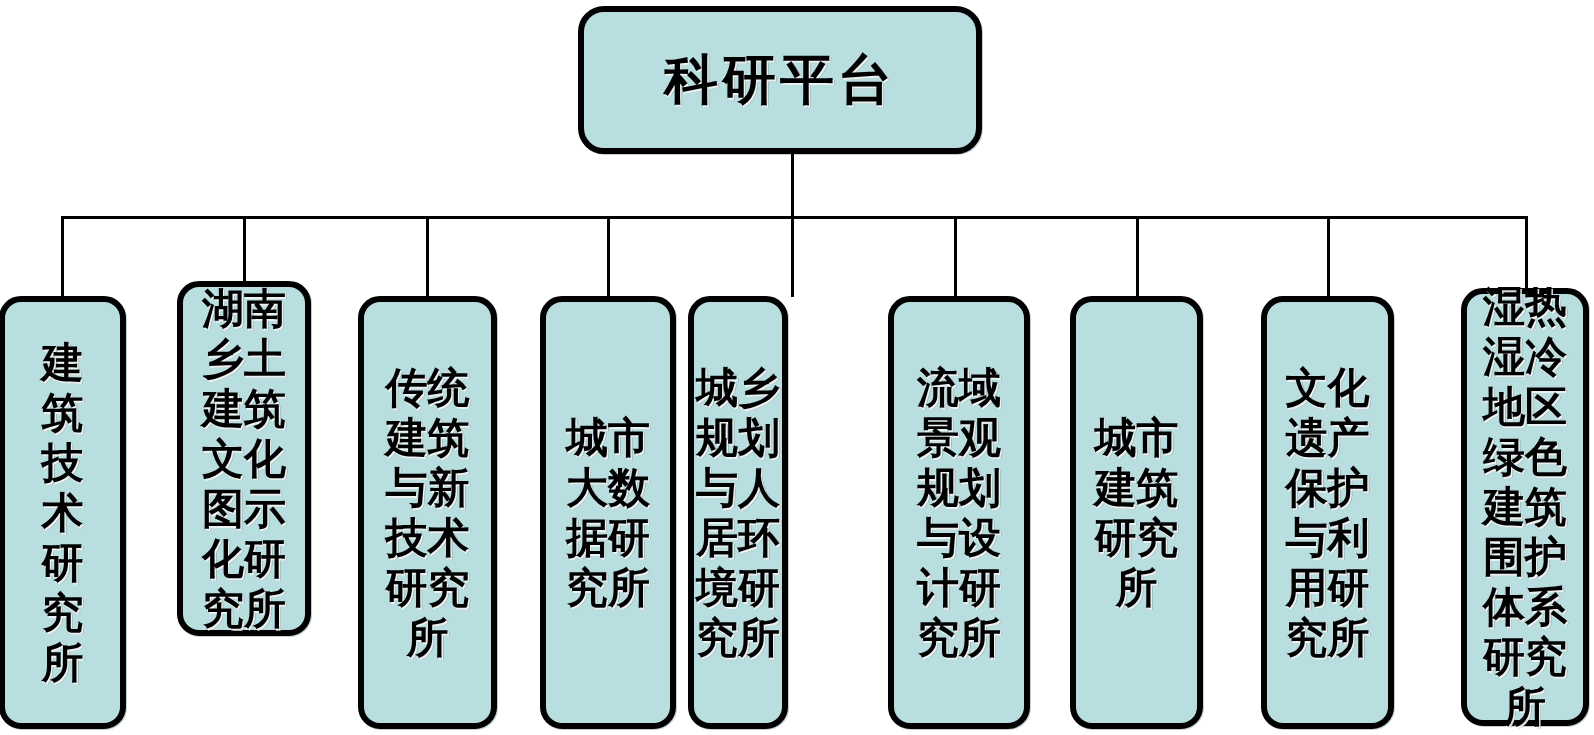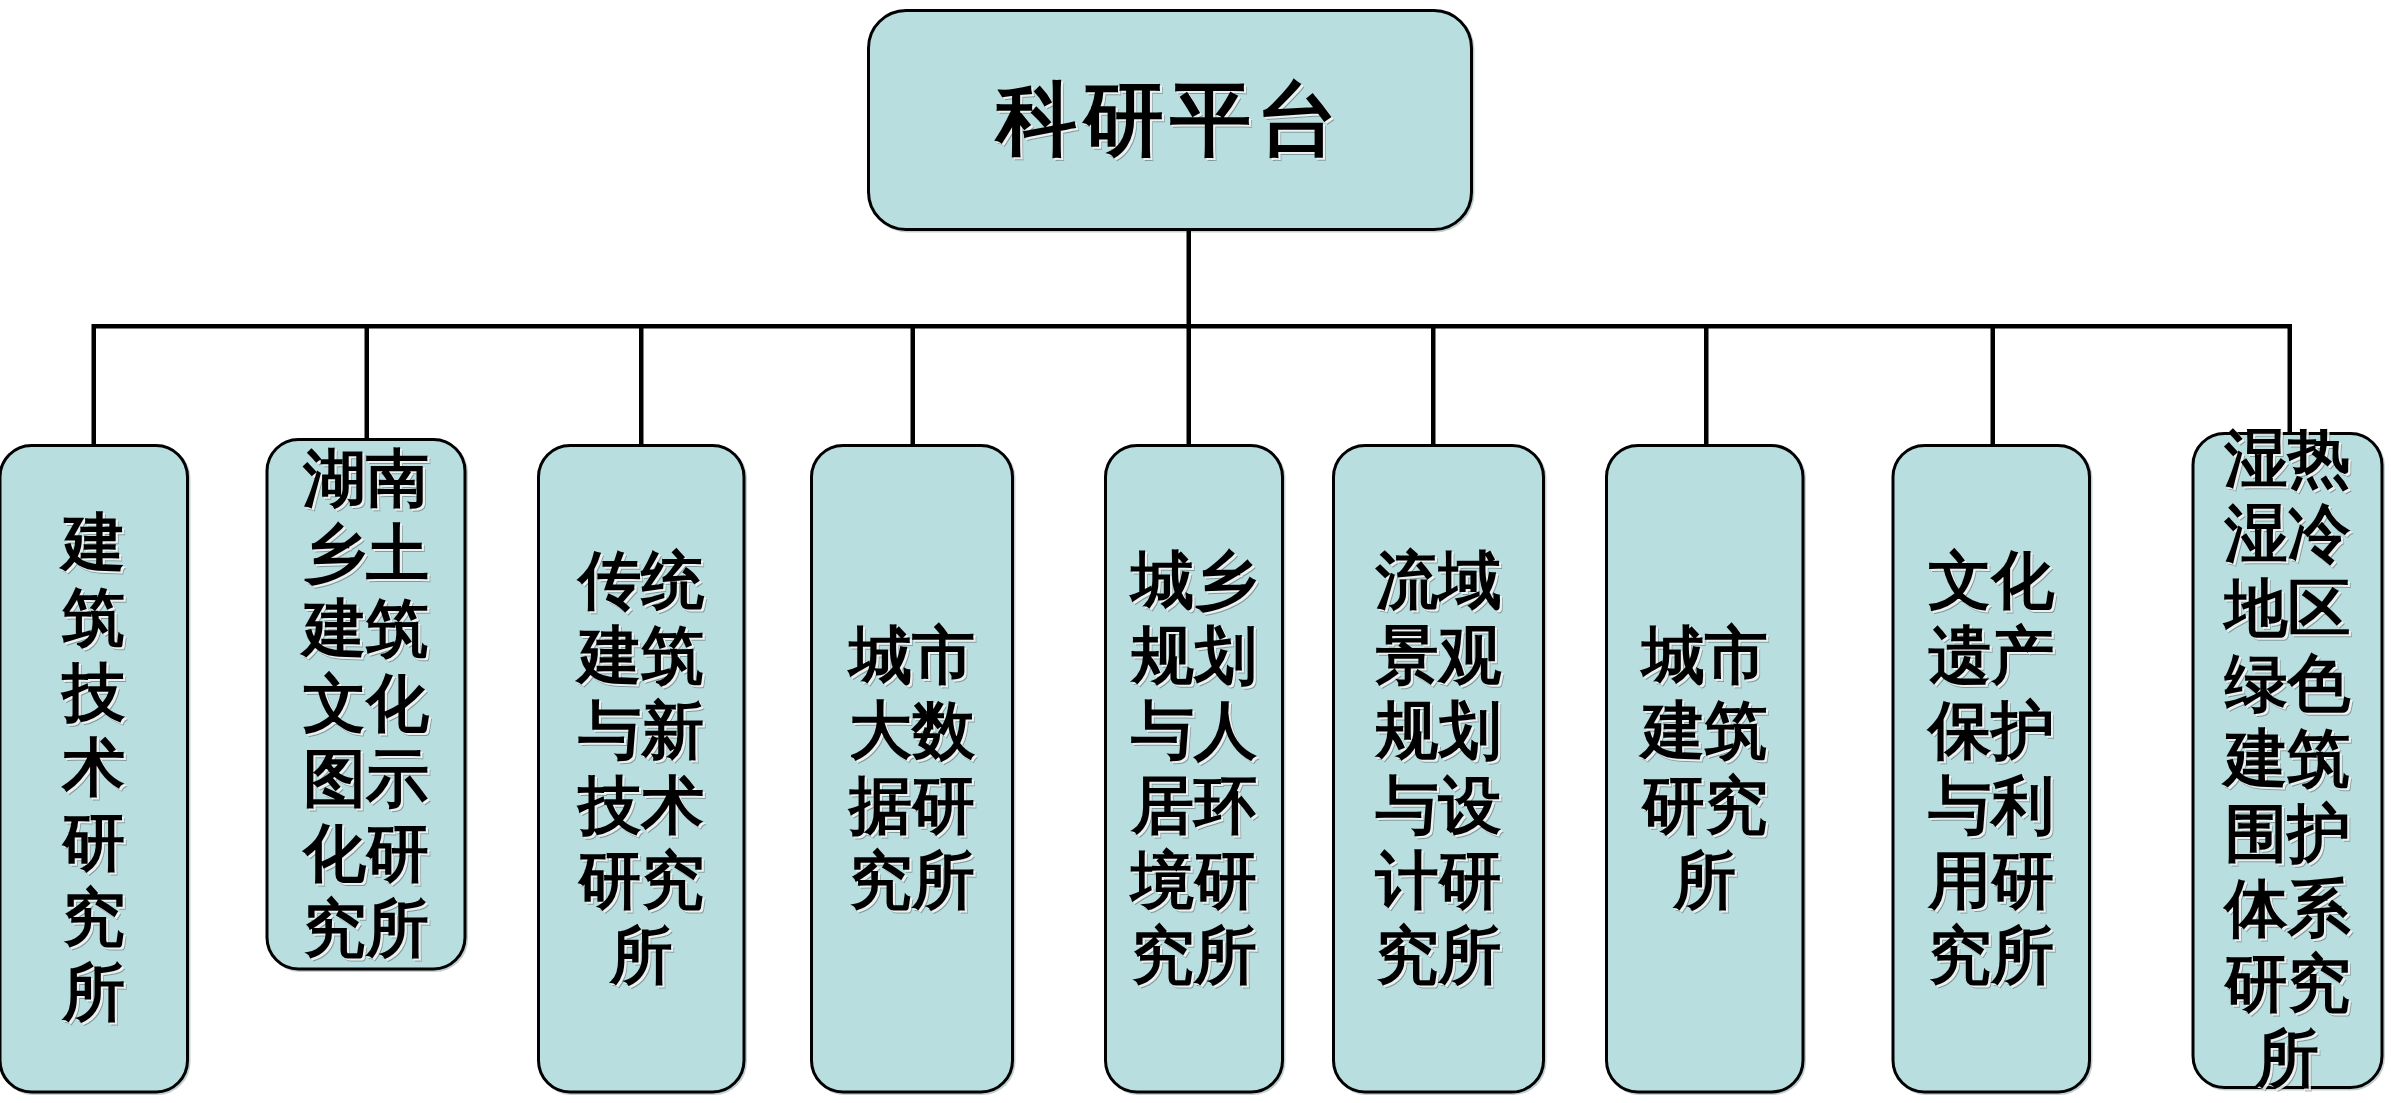--- a/index.html
+++ b/index.html
@@ -20,24 +20,23 @@
     left: 0;
     top: 0;
     width: 1594px;
     height: 735px;
   }
 
   .node {
     position: absolute;
     box-sizing: border-box;
     background: #b9dee0;
-    border: 2px solid #000000;
+    border: 6px solid #000000;
     border-radius: 22px;
     box-shadow: 1px 1px 0 rgba(120,150,152,0.45);
-    font-family: Liberation Serif, serif;
   }
 
   .node-label {
     position: absolute;
     left: 0;
     right: 0;
     display: flex;
     flex-direction: column;
     align-items: center;
     justify-content: center;
@@ -104,33 +103,33 @@
   <div class="conn v" style="left:791px;  top:216px; height:81px;"></div>
   <div class="conn v" style="left:954px;  top:216px; height:81px;"></div>
   <div class="conn v" style="left:1136px; top:216px; height:81px;"></div>
   <div class="conn v" style="left:1327px; top:216px; height:81px;"></div>
   <div class="conn v" style="left:1525px; top:216px; height:73px;"></div>
 
   <div class="node child" style="left:-1px; top:296px; width:127px; height:433px;">
     <div class="node-label"><span class="line">建</span><span class="line">筑</span><span class="line">技</span><span class="line">术</span><span class="line">研</span><span class="line">究</span><span class="line">所</span></div>
   </div>
 
-  <div class="node child" style="left:177px; top:292px; width:134px; height:355px;">
+  <div class="node child" style="left:177px; top:281px; width:134px; height:355px;">
     <div class="node-label"><span class="line">湖南</span><span class="line">乡土</span><span class="line">建筑</span><span class="line">文化</span><span class="line">图示</span><span class="line">化研</span><span class="line">究所</span></div>
   </div>
 
   <div class="node child" style="left:358px; top:296px; width:139px; height:433px;">
     <div class="node-label"><span class="line">传统</span><span class="line">建筑</span><span class="line">与新</span><span class="line">技术</span><span class="line">研究</span><span class="line">所</span></div>
   </div>
 
   <div class="node child" style="left:540px; top:296px; width:136px; height:433px;">
     <div class="node-label"><span class="line">城市</span><span class="line">大数</span><span class="line">据研</span><span class="line">究所</span></div>
   </div>
 
-  <div class="node child" style="left:736px; top:296px; width:120px; height:433px;">
+  <div class="node child" style="left:688px; top:296px; width:100px; height:433px;">
     <div class="node-label"><span class="line">城乡</span><span class="line">规划</span><span class="line">与人</span><span class="line">居环</span><span class="line">境研</span><span class="line">究所</span></div>
   </div>
 
   <div class="node child" style="left:888px; top:296px; width:142px; height:433px;">
     <div class="node-label"><span class="line">流域</span><span class="line">景观</span><span class="line">规划</span><span class="line">与设</span><span class="line">计研</span><span class="line">究所</span></div>
   </div>
 
   <div class="node child" style="left:1070px; top:296px; width:133px; height:433px;">
     <div class="node-label"><span class="line">城市</span><span class="line">建筑</span><span class="line">研究</span><span class="line">所</span></div>
   </div>

